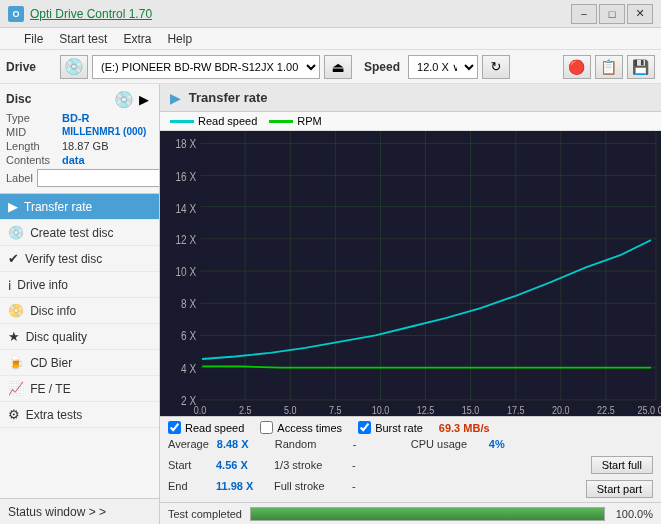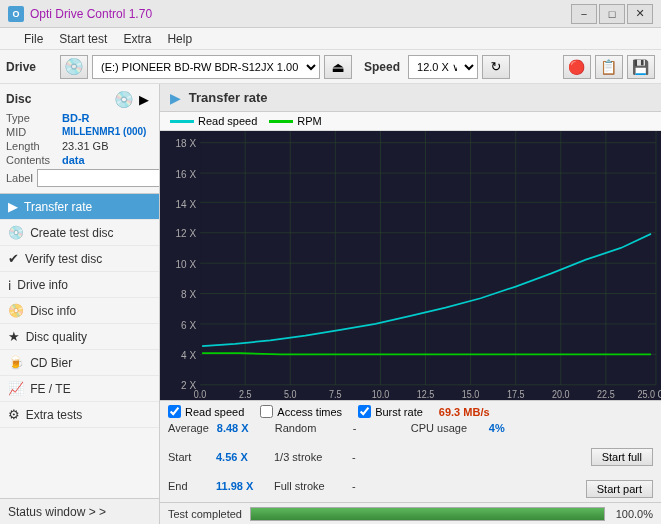--- a/index.html
+++ b/index.html
@@ -11,21 +11,21 @@
       height: 28px;
       display: flex;
       align-items: center;
       justify-content: space-between;
       padding: 0 8px;
       border-bottom: 1px solid #ccc;
       user-select: none;
     }
     .titlebar-left { display: flex; align-items: center; gap: 6px; }
     .titlebar-icon { width: 16px; height: 16px; background: #4a9fd4; border-radius: 2px; display: flex; align-items: center; justify-content: center; color: white; font-size: 9px; font-weight: bold; }
-    .titlebar-title { font-size: 12px; color: #a21caf; }
+    .titlebar-title { font-size: 12px; color: #15803d; text-decoration: underline; }
     .titlebar-controls { display: flex; gap: 2px; }
     .titlebar-btn { width: 26px; height: 20px; border: 1px solid #aaa; background: #e0e0e0; cursor: pointer; display: flex; align-items: center; justify-content: center; font-size: 11px; color: #333; }
 
     
     .menubar {
       background: #f5f5f5;
       height: 22px;
       display: flex;
       align-items: center;
       padding: 0 16px;
@@ -321,21 +321,21 @@
         <div class="disc-info-row">
           <span class="disc-info-key">Type</span>
           <span class="disc-info-val">BD-R</span>
         </div>
         <div class="disc-info-row">
           <span class="disc-info-key">MID</span>
           <span class="disc-info-val" style="font-size:10px;">MILLENMR1 (000)</span>
         </div>
         <div class="disc-info-row">
           <span class="disc-info-key">Length</span>
-          <span class="disc-info-val black">23.31 GB</span>
+          <span class="disc-info-val black">18.87 GB</span>
         </div>
         <div class="disc-info-row">
           <span class="disc-info-key">Contents</span>
           <span class="disc-info-val blue-link">data</span>
         </div>
       </div>
 
       <div class="label-row">
         <span class="label-text">Label</span>
         <input class="label-input" type="text" style="">
@@ -471,21 +471,21 @@
           <input type="checkbox" style="">
           <span>Access times</span>
         </label>
         <label class="stat-checkbox">
           <input type="checkbox" checked="" style="">
           <span>Burst rate</span>
         </label>
         <span class="burst-rate-val">69.3 MB/s</span>
       </div>
 
-      <div style="display:flex; flex-direction:column; gap:14px;">
+      <div style="display:flex; flex-direction:column; gap:6px;">
 
         <div style="display:flex; align-items:center; gap:8px; font-size:11px;">
           <span class="stat-key">Average</span>
           <span class="stat-val">8.48 X</span>
           <span class="stat-key" style="min-width:70px;">Random</span>
           <span class="stat-val dash">-</span>
           <span class="stat-key" style="min-width:70px;">CPU usage</span>
           <span class="stat-val">4%</span>
         </div>
 

